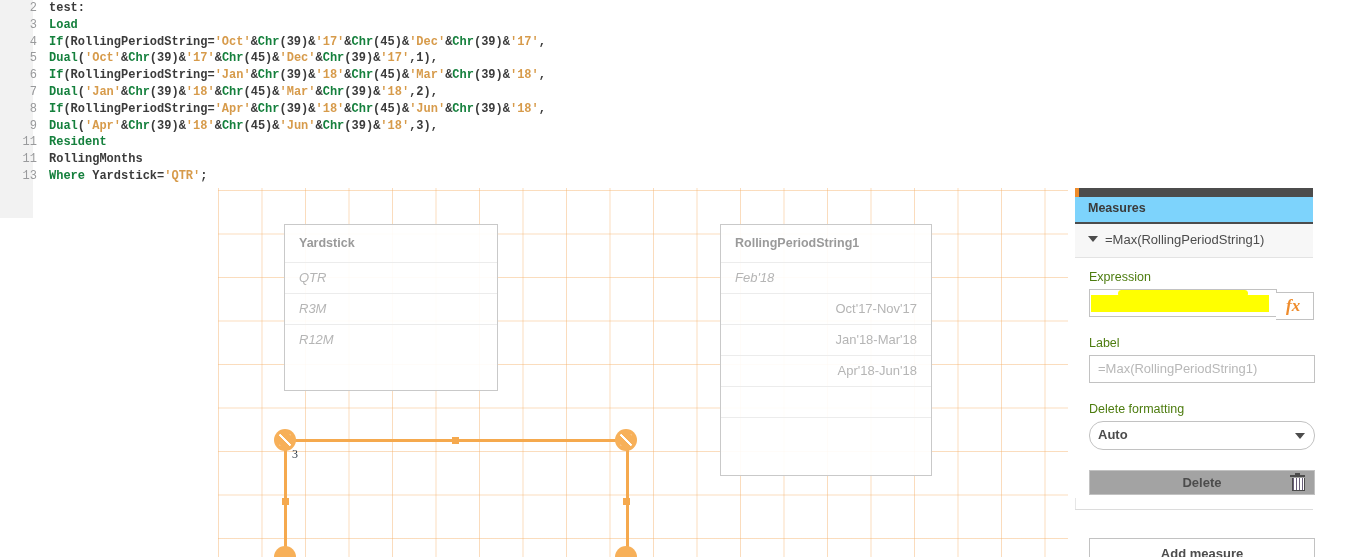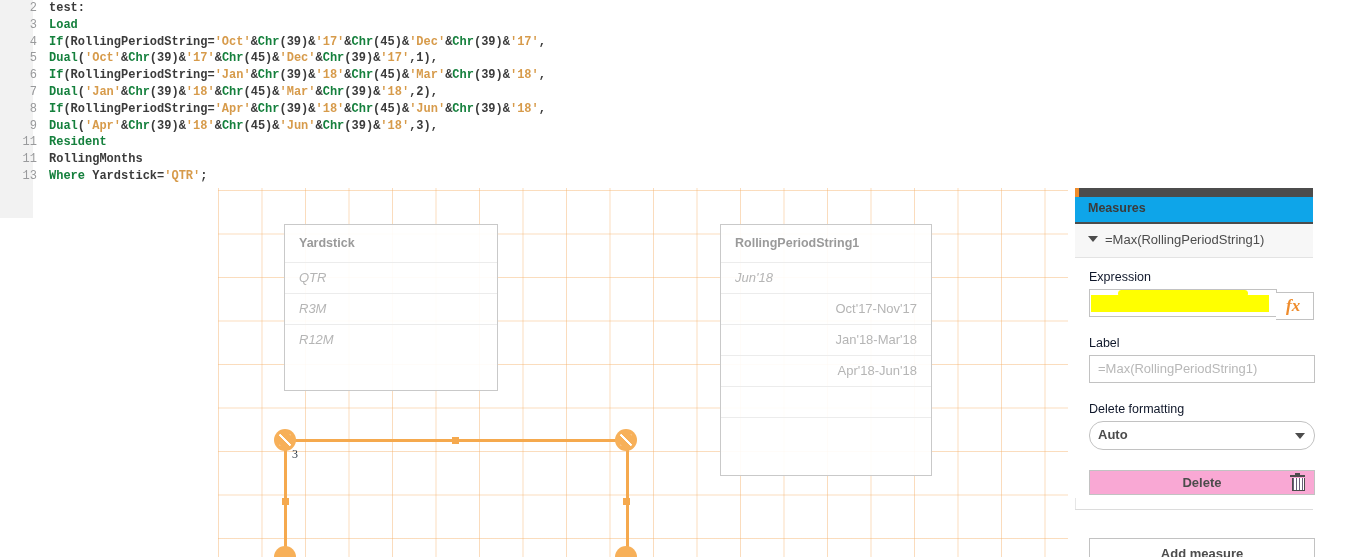--- a/index.html
+++ b/index.html
@@ -58,48 +58,48 @@
           background:linear-gradient(45deg, #f7b059 0%, #f7b059 46%, #ffffff 46%, #ffffff 54%, #f7b059 54%, #f7b059 100%);}
   .sel-num{position:absolute;font-size:12px;color:#2f3a45;font-family:"Liberation Serif",serif;}
   .bot-circle{position:absolute;width:22px;height:22px;border-radius:50%;background:#f7b059;}
 
   
   .panel-gap{position:absolute;left:1068px;top:188px;width:7px;height:369px;background:#ffffff;}
   .panel-strip{position:absolute;left:1075px;top:188px;width:9px;height:369px;background:#f2f2f2;border-right:1px solid #e0e0e0;}
   .panel{position:absolute;left:1075px;top:188px;width:285px;height:369px;background:#ffffff;overflow:hidden;}
   .panel-topbar{position:absolute;left:1078px;top:188px;width:235px;height:9px;background:#4c4c4c;}
   .panel-accent{position:absolute;left:1075px;top:188px;width:4px;height:9px;background:#ef8c2c;}
-  .panel-title{position:absolute;left:1075px;top:197px;width:238px;height:25px;background:#0ea5e9;
+  .panel-title{position:absolute;left:1075px;top:197px;width:238px;height:25px;background:#7dd3fc;
                border-bottom:2px solid #4c4c4c;}
   .panel-title span{position:absolute;left:13px;top:4px;font-size:12.5px;font-weight:bold;color:#3b3b3b;}
 
   .meas-item{position:absolute;left:1075px;top:224px;width:238px;height:33px;background:#f7f7f7;
              border-bottom:1px solid #e3e3e3;}
   .caret{position:absolute;left:13px;top:12px;width:0;height:0;
          border-left:5px solid transparent;border-right:5px solid transparent;border-top:6px solid #4c4c4c;}
   .meas-label{position:absolute;left:30px;top:8px;font-size:13px;color:#4c4c4c;}
 
   .fieldgroup{position:absolute;left:1089px;width:226px;}
-  .flabel{font-size:12.5px;color:#0f172a;margin-bottom:5px;}
+  .flabel{font-size:12.5px;color:#4d7c0f;margin-bottom:5px;}
   .finput{height:28px;border:1px solid #c2c2c2;background:#fff;position:relative;box-sizing:border-box;}
   .finput span{position:absolute;left:8px;top:5px;font-size:13px;color:#4c4c4c;white-space:nowrap;}
   .finput span.ph{color:#b8b8b8;}
   .finput.bold span{font-weight:bold;}
 
   .hl{position:absolute;background:#ffff00;}
   .fx{position:absolute;left:1276px;top:292px;width:38px;height:28px;border:1px solid #c2c2c2;
       border-left:none;background:#fff;box-sizing:border-box;}
   .fx em{position:absolute;left:10px;top:3px;font-size:17px;font-weight:bold;font-style:italic;color:#ef8c2c;
          font-family:"Liberation Serif",serif;}
 
   .dd-arrow{position:absolute;right:9px;top:11px;width:0;height:0;
             border-left:5px solid transparent;border-right:5px solid transparent;border-top:6px solid #4c4c4c;}
 
   .delete-btn{position:absolute;left:1089px;top:470px;width:226px;height:25px;border:1px solid #c2c2c2;
-              background:#f9a8d4;box-sizing:border-box;}
+              background:#a3a3a3;box-sizing:border-box;}
   .delete-btn .lbl{position:absolute;width:100%;text-align:center;top:4px;font-size:13px;font-weight:bold;color:#4c4c4c;}
   .trash{position:absolute;right:9px;top:4px;width:15px;height:16px;}
   .trash .lid{position:absolute;left:0;top:0;width:15px;height:2px;background:#4c4c4c;}
   .trash .lid2{position:absolute;left:5px;top:-2px;width:5px;height:2px;background:#4c4c4c;}
   .trash .can{position:absolute;left:2px;top:3px;width:11px;height:12px;border:1px solid #4c4c4c;border-top:none;
               background:repeating-linear-gradient(to right,#6a5f7a 0 1px,#fff 1px 3px);}
 
   .divider{position:absolute;left:1075px;top:509px;width:238px;height:1px;background:#dcdcdc;}
   .sep-strip{position:absolute;left:1075px;top:498px;width:1px;height:11px;background:#e6e6e6;}
 
@@ -133,21 +133,21 @@
 
     <div class="ghost-table" id="tbl-yardstick">
       <div class="gt-head">Yardstick</div>
       <div class="gt-row lalign">QTR</div>
       <div class="gt-row lalign">R3M</div>
       <div class="gt-row lalign">R12M</div>
     </div>
 
     <div class="ghost-table" id="tbl-rps">
       <div class="gt-head">RollingPeriodString1</div>
-      <div class="gt-row lalign">Jun'18</div>
+      <div class="gt-row lalign">Feb'18</div>
       <div class="gt-row ralign">Oct'17-Nov'17</div>
       <div class="gt-row ralign">Jan'18-Mar'18</div>
       <div class="gt-row ralign">Apr'18-Jun'18</div>
       <div class="gt-row blank">&nbsp;</div>
       <div class="gt-row blank">&nbsp;</div>
     </div>
 
     <div class="sel" style="left:0;top:0;width:850px;height:369px;">
       <div class="sel-bar sel-h" style="left:68px;top:251px;width:344px;"></div>
       <div class="sel-bar sel-v" style="left:66px;top:253px;height:116px;"></div>

